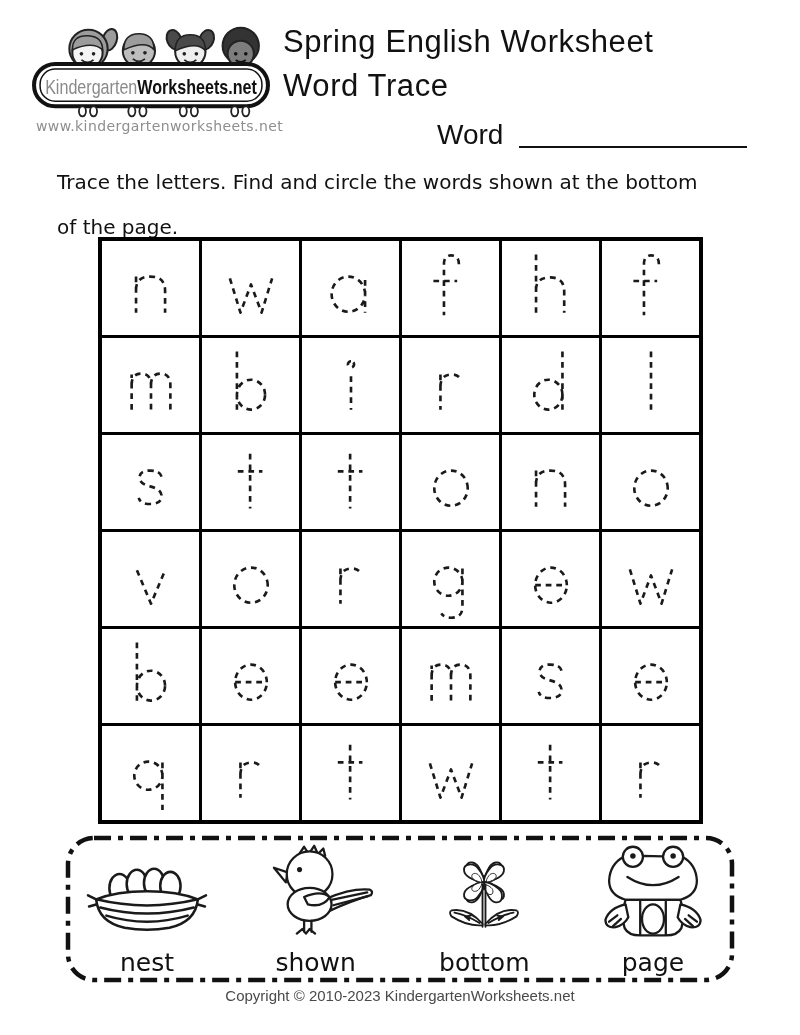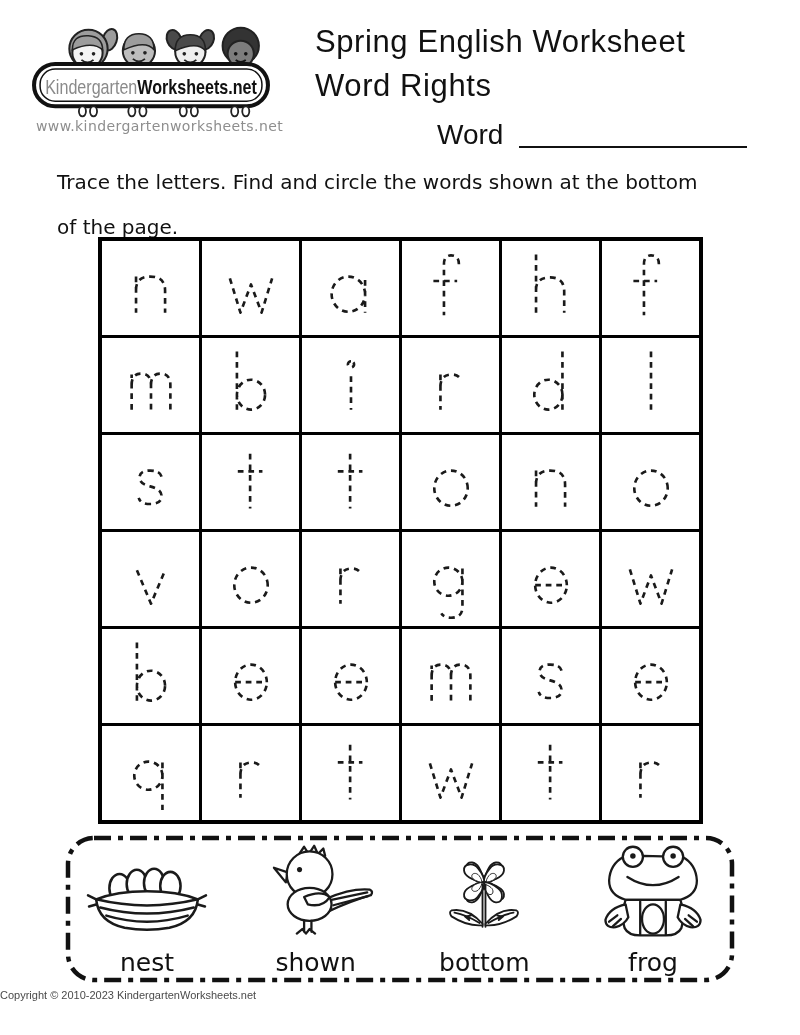--- a/index.html
+++ b/index.html
@@ -5,41 +5,41 @@
   html,body{margin:0;padding:0;background:#e8e8e8;}
   .page{
     position:relative;width:800px;height:1035px;background:#ffffff;
     font-family:"DejaVu Sans",sans-serif;color:#111;overflow:hidden;margin:0 auto;
   }
   
   .logo-svg{position:absolute;left:30px;top:20px;width:242px;height:100px;}
   .site-url{position:absolute;left:36px;top:118px;font-size:14px;letter-spacing:.4px;color:#8e8e8e;
     font-family:"DejaVu Sans",sans-serif;}
   .title{position:absolute;left:283px;top:20px;font-size:31px;line-height:44px;
-    font-family:"Liberation Sans",sans-serif;letter-spacing:.6px;color:#111;margin-left:32px;}
+    font-family:"Liberation Sans",sans-serif;letter-spacing:.6px;color:#111;}
   .name-row{position:absolute;left:437px;top:119px;font-size:28px;font-family:"Liberation Sans",sans-serif;}
   .name-line{position:absolute;left:519px;top:146px;width:228px;height:0;border-top:2.5px solid #111;}
   
   .instructions{position:absolute;left:57px;top:160px;width:710px;font-size:20px;line-height:45px;color:#111;}
   
   .grid{position:absolute;left:98px;top:237px;border:4px solid #000;background:#000;
     display:grid;grid-template-columns:repeat(6,97px);grid-template-rows:repeat(6,94px);gap:3px;}
   .cell{background:#fff;display:flex;align-items:center;justify-content:center;}
   .cell svg{width:88px;height:88px;display:block;}
   
   .word-box{position:absolute;left:64px;top:834px;width:672px;height:150px;}
   .word-box > svg.box-border{position:absolute;inset:0;width:100%;height:100%;}
   .word-items{position:absolute;left:20px;right:20px;top:8px;bottom:6px;
     display:flex;justify-content:space-between;align-items:flex-end;}
   .word-item{display:flex;flex-direction:column;align-items:center;width:126px;}
   .word-item svg{width:122px;height:96px;display:block;}
   .word-label{font-size:25px;color:#111;margin-top:8px;line-height:30px;}
   
-  .footer{position:absolute;left:0;top:986px;width:100%;text-align:left;
-    font-family:"Liberation Sans",sans-serif;color:#4a4a4a;font-size:11px;line-height:19px;}
+  .footer{position:absolute;left:0;top:986px;width:100%;text-align:center;
+    font-family:"Liberation Sans",sans-serif;color:#4a4a4a;font-size:15px;line-height:19px;}
   .ink-line{stroke:#1a1a1a;fill:none;stroke-width:2.5;stroke-linejoin:round;stroke-linecap:round;}
   .ink-fill{stroke:#1a1a1a;fill:#ffffff;stroke-width:2.5;stroke-linejoin:round;}
 </style>
 </head>
 <body>
 
 <div class="page">
 
   <svg class="logo-svg" viewBox="0 0 240 96">
 
@@ -93,21 +93,21 @@
       <ellipse cx="152" cy="89" rx="3.5" ry="5"></ellipse>
         <ellipse cx="163" cy="89" rx="3.5" ry="5"></ellipse>
       <ellipse cx="203" cy="89" rx="3.5" ry="5"></ellipse>
         <ellipse cx="214" cy="89" rx="3.5" ry="5"></ellipse>
     </g>
   </svg>
   <div class="site-url">www.kindergartenworksheets.net</div>
 
   <div class="title">
     <div>Spring English Worksheet</div>
-    <div>Word Rights</div>
+    <div>Word Trace</div>
   </div>
   <div class="name-row">Word</div>
   <div class="name-line"></div>
 
   <div class="instructions">
     <div>Trace the letters. Find and circle the words shown at the bottom</div>
     <div>of the page.</div>
   </div>
 
   <div class="grid">
@@ -365,21 +365,21 @@
             <circle cx="82" cy="13" r="3" fill="#1a1a1a"></circle>
           <path class="ink-line" d="M32 36 Q60 54 88 36"></path>
           <path class="ink-fill" d="M30 61 Q24 78 29 92 Q33 100 46 100 L74 100 Q87 100 91 92 Q96 78 90 61 Z"></path>
           <path class="ink-fill" d="M30 66 Q12 70 8 83 Q8 92 19 91 Q29 88 33 80 Z"></path>
           <path class="ink-line" d="M12 85 L21 78 M16 90 L25 82"></path>
           <path class="ink-fill" d="M90 66 Q108 70 112 83 Q112 92 101 91 Q91 88 87 80 Z"></path>
           <path class="ink-line" d="M108 85 L99 78 M104 90 L95 82"></path>
           <path class="ink-line" d="M46 63 L46 99 M74 63 L74 99"></path>
           <ellipse class="ink-fill" cx="60" cy="82" rx="12" ry="16"></ellipse>
         </svg>
-        <div class="word-label">frog</div>
+        <div class="word-label">page</div>
       </div>
 
 
     </div>
   </div>
 
   <div class="footer">
     <div>Copyright © 2010-2023 KindergartenWorksheets.net</div>
   </div>
 

